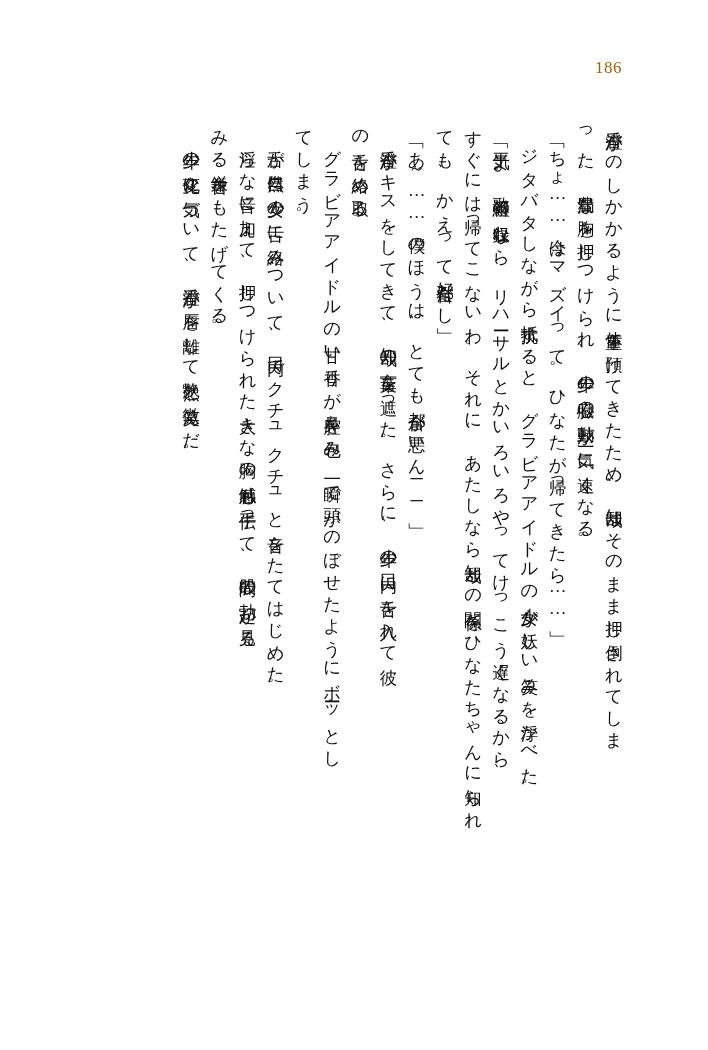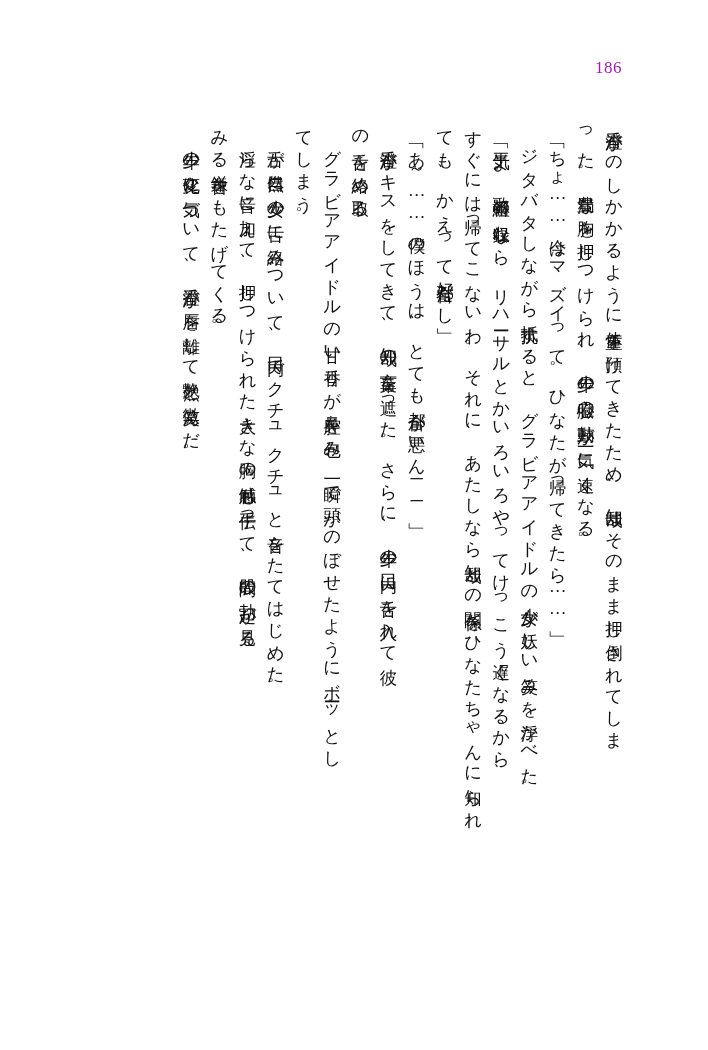--- a/index.html
+++ b/index.html
@@ -17,21 +17,21 @@
     height: 1050px;
     background: #ffffff;
     overflow: hidden;
   }
   .page-number {
     position: absolute;
     top: 58px;
     right: 86px;
     font-size: 17px;
     letter-spacing: 0.5px;
-    color: #a21caf;
+    color: #a16207;
     font-family: "Liberation Serif", "DejaVu Serif", serif;
   }
   .body-text {
     position: absolute;
     top: 118px;
     left: 46px;
     right: 86px;
     height: 880px;
     display: flex;
     flex-direction: row-reverse;

